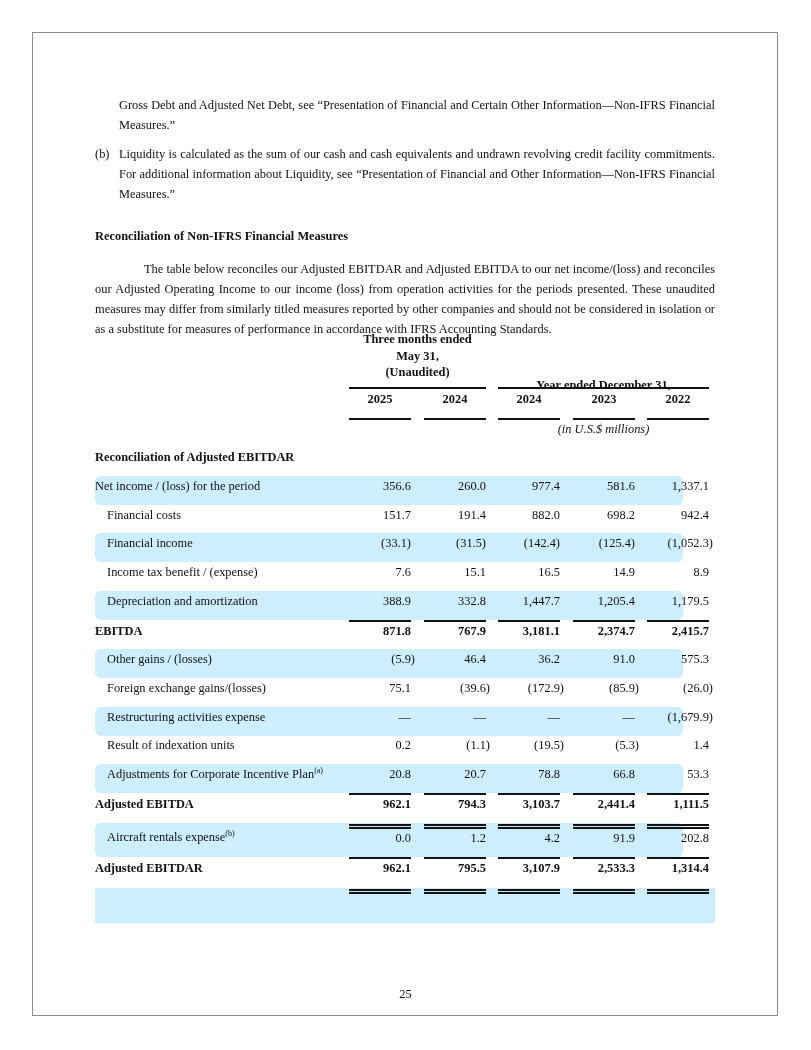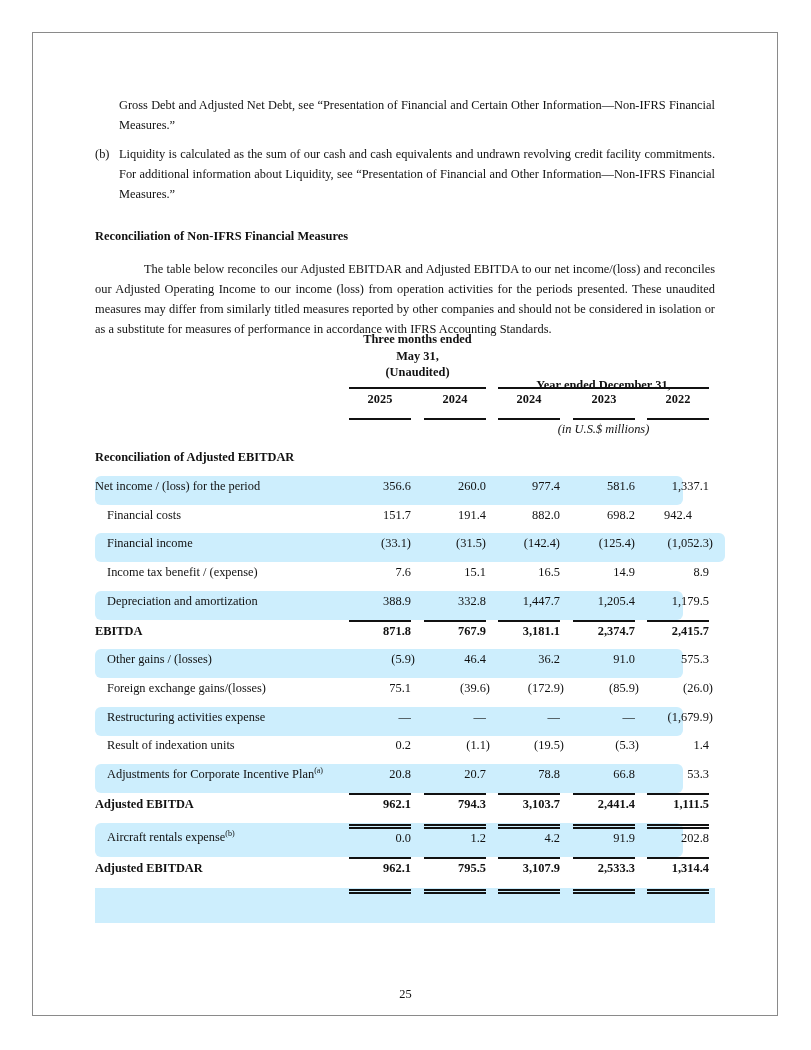--- a/index.html
+++ b/index.html
@@ -91,24 +91,24 @@
   <span class="num" style="left:478px;">581.6</span>
   <span class="num" style="left:552px;">1,337.1</span>
 </div>
 
 <div class="row" style="top:505px;">
   <span class="label indent">Financial costs</span>
   <span class="num" style="left:254px;">151.7</span>
   <span class="num" style="left:329px;">191.4</span>
   <span class="num" style="left:403px;">882.0</span>
   <span class="num" style="left:478px;">698.2</span>
-  <span class="num" style="left:552px;text-align:center;">942.4</span>
-</div>
-
-<div class="row band" style="top:533px;padding-left:42px;">
+  <span class="num" style="left:552px;">942.4</span>
+</div>
+
+<div class="row band" style="top:533px;">
   <span class="label indent">Financial income</span>
   <span class="num" style="left:254px;">(33.1)</span>
   <span class="num" style="left:329px;">(31.5)</span>
   <span class="num" style="left:403px;">(142.4)</span>
   <span class="num" style="left:478px;">(125.4)</span>
   <span class="num" style="left:556px;">(1,052.3)</span>
 </div>
 
 <div class="row" style="top:562px;">
   <span class="label indent">Income tax benefit / (expense)</span>

